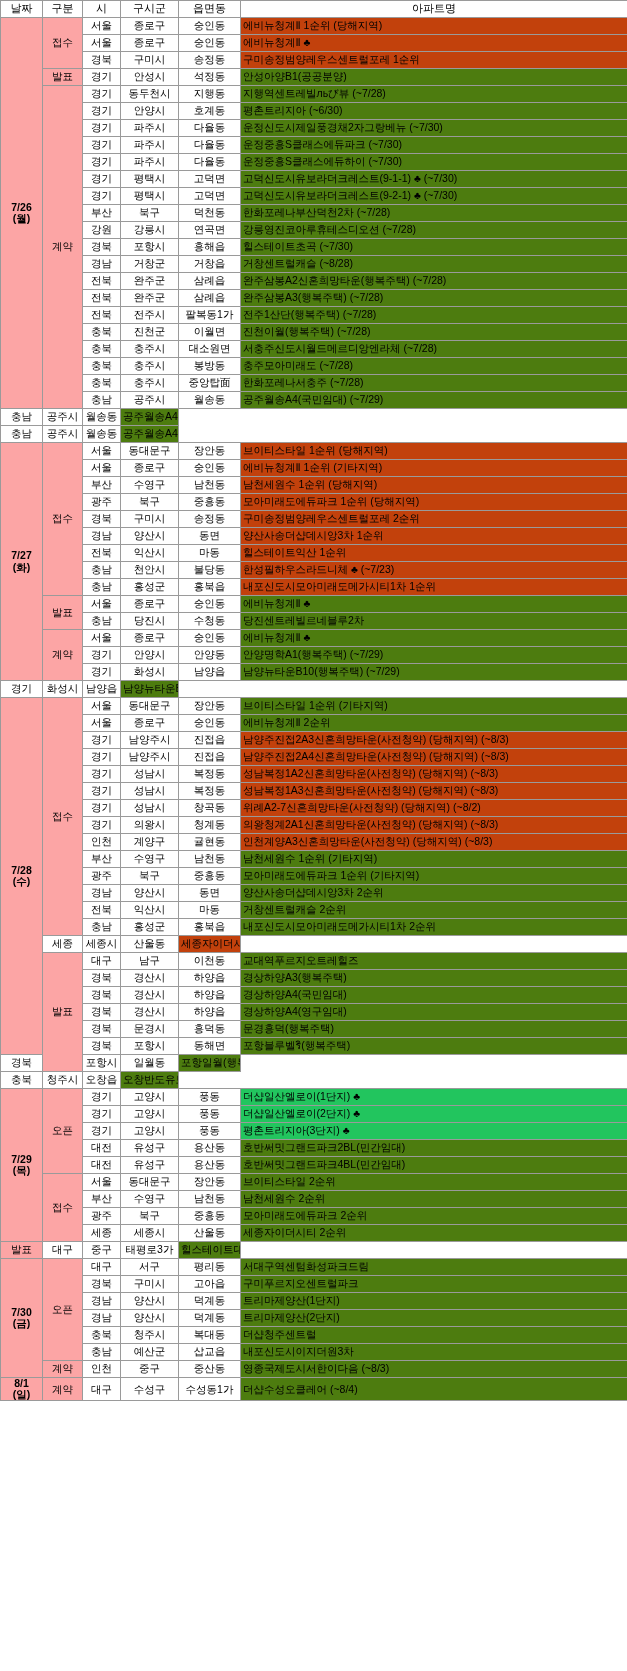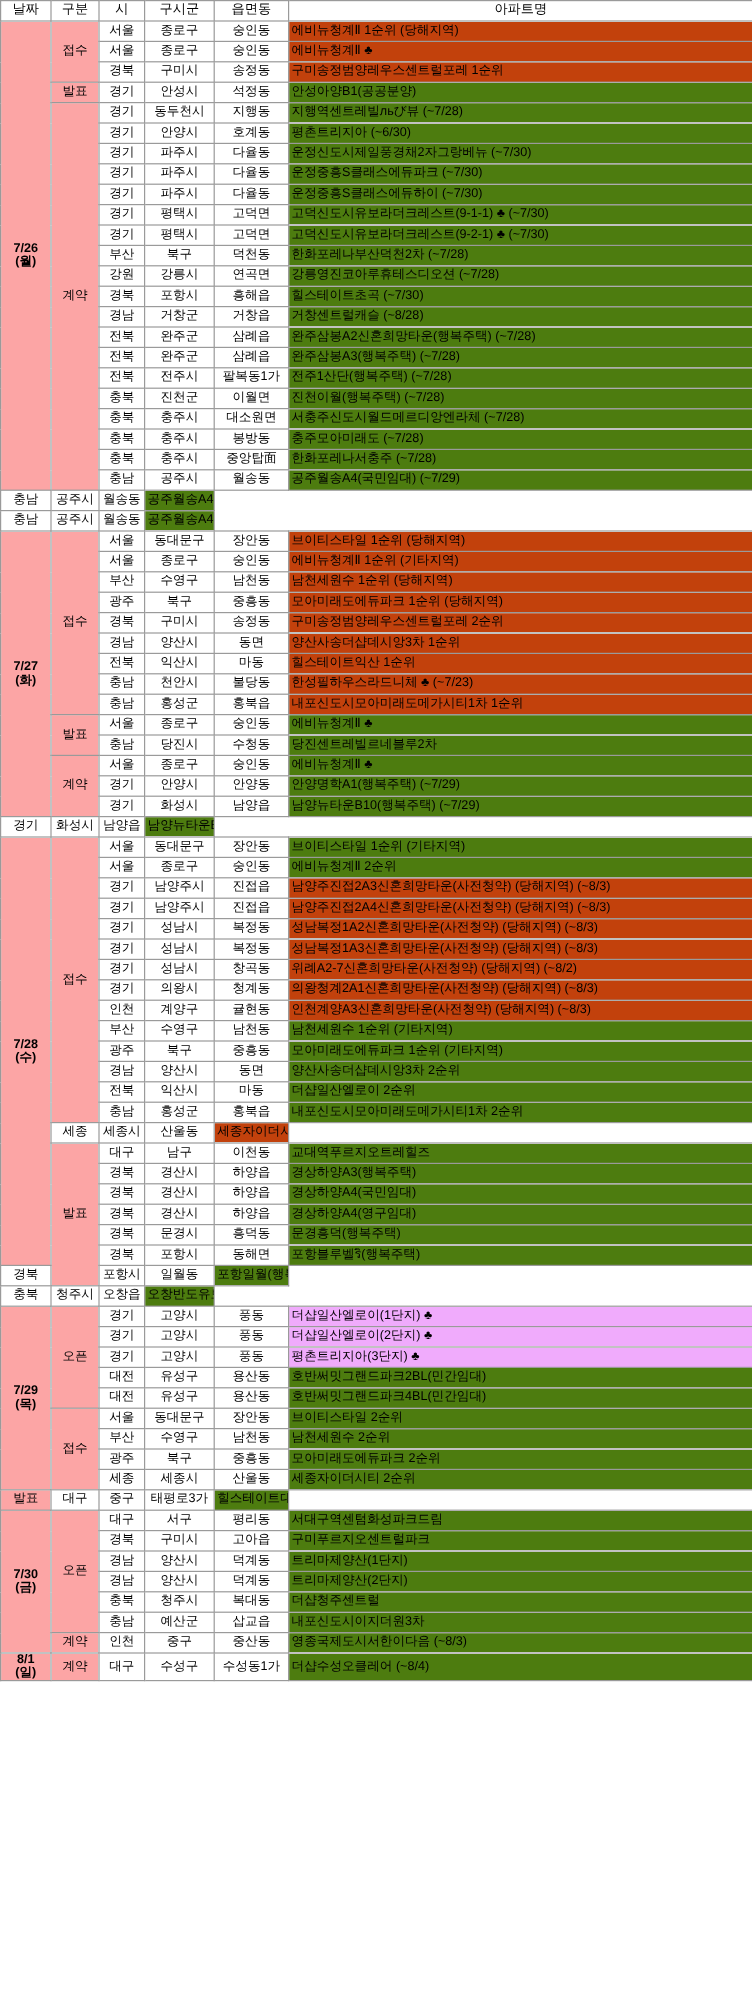--- a/index.html
+++ b/index.html
@@ -42,21 +42,21 @@
   
   col.c-date { width: 42px; }
   col.c-kind { width: 40px; }
   col.c-si   { width: 38px; }
   col.c-gu   { width: 58px; }
   col.c-eup  { width: 62px; }
   col.c-name { width: 387px; }
 
   
   tr.hl-yellow td.nm { background: #c2410c; }
-  tr.hl-green  td.nm { background: #f0abfc; }
+  tr.hl-green  td.nm { background: #22c55e; }
   tr.hl-none   td.nm { background: #4d7c0f; }
 
   td.datecell, td.kindcell {
     text-align: center;
     background: #fca5a5;
     font-size: 10.5px;
   }
   .datecell span { display: block; font-weight: bold; }
 </style>
 </head>
@@ -411,21 +411,21 @@
         <tr class="hl-none">
           <td class="c">경남</td>
           <td class="c">양산시</td>
           <td class="c">동면</td>
           <td class="l nm">양산사송더샵데시앙3차 2순위</td>
         </tr>
         <tr class="hl-none">
           <td class="c">전북</td>
           <td class="c">익산시</td>
           <td class="c">마동</td>
-          <td class="l nm">더샵일산엘로이 2순위</td>
+          <td class="l nm">거창센트럴캐슬 2순위</td>
         </tr>
         <tr class="hl-none">
           <td class="c">충남</td>
           <td class="c">홍성군</td>
           <td class="c">홍북읍</td>
           <td class="l nm">내포신도시모아미래도메가시티1차 2순위</td>
         </tr>
         <tr class="hl-yellow">
           <td class="c">세종</td>
           <td class="c">세종시</td>

